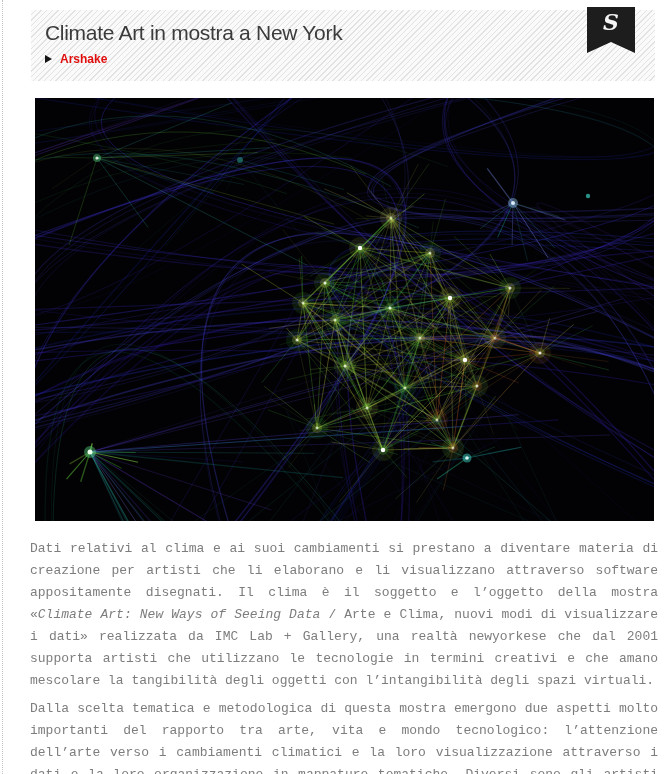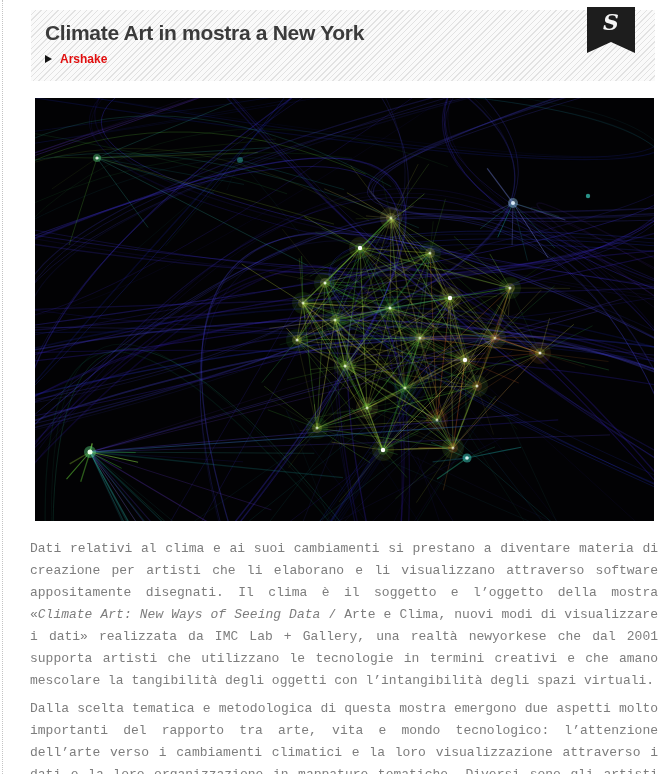--- a/index.html
+++ b/index.html
@@ -11,21 +11,21 @@
     position:absolute;left:2px;top:0;bottom:0;width:0;
     border-left:1px dotted #c4c4c4;
   }
   
   .header-band{
     position:absolute;left:31px;top:10px;width:624px;height:71px;
     box-sizing:border-box;padding:11px 0 0 14px;
     background:repeating-linear-gradient(135deg,#fafafa 0px,#fafafa 3px,#e2e2e2 3px,#e2e2e2 4px);
   }
   .page-title{
-    margin:0;font-size:21px;font-weight:bold;letter-spacing:-0.3px;
+    margin:0;font-size:21px;font-weight:normal;letter-spacing:-0.3px;
     color:#3b3b3b;line-height:24px;
   }
   .byline{margin-top:7px;display:flex;align-items:center;}
   .byline-arrow{
     width:0;height:0;border-left:7px solid #141414;
     border-top:4.5px solid transparent;border-bottom:4.5px solid transparent;
     margin-right:8px;
   }
   .byline-link{
     font-size:12px;font-weight:bold;color:#e10e0e;text-decoration:none;text-align:right;

